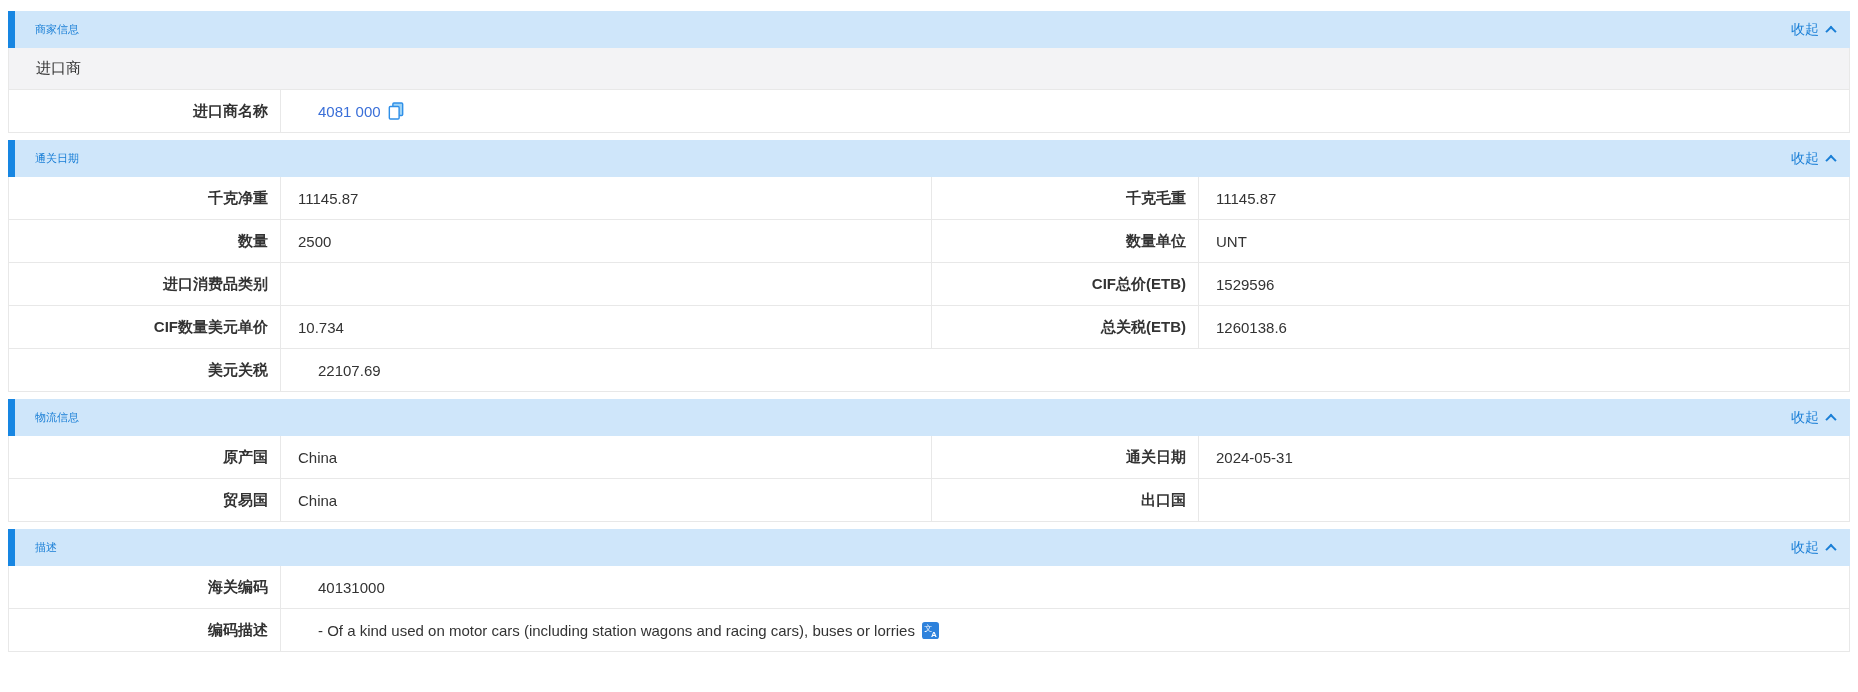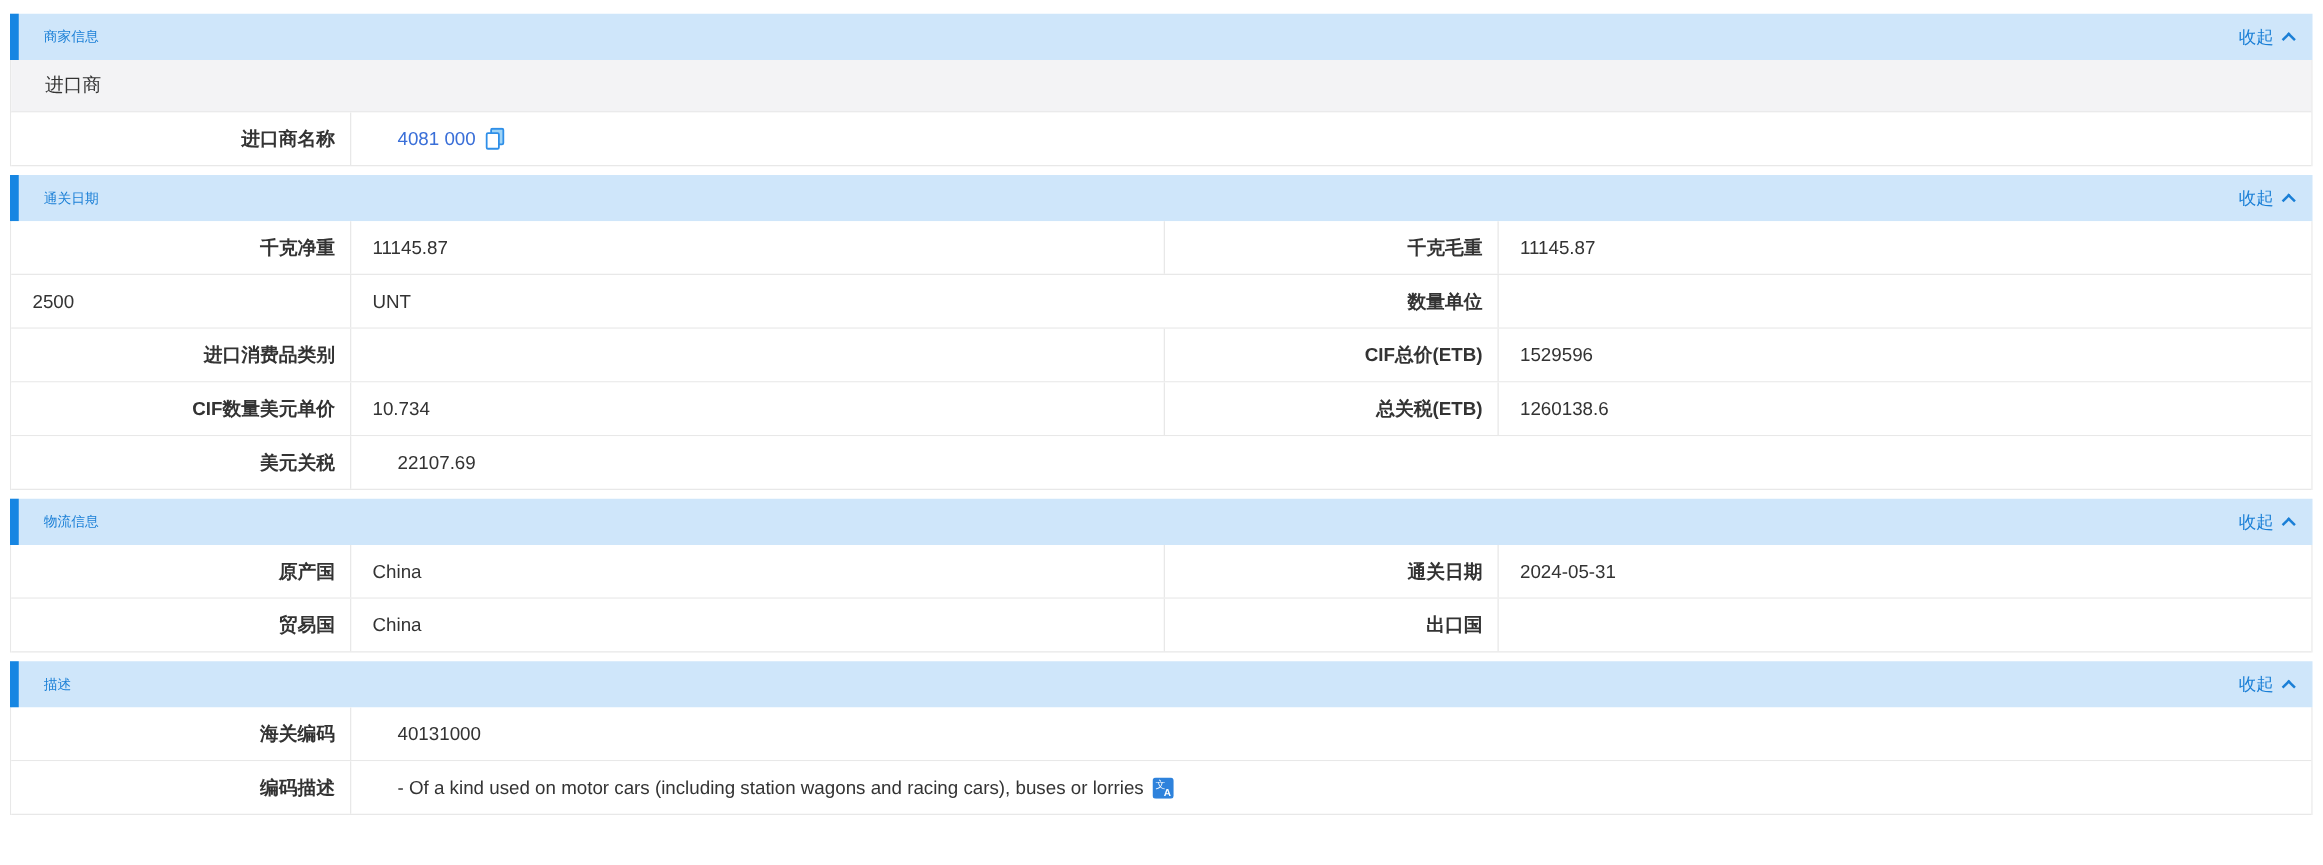--- a/index.html
+++ b/index.html
@@ -134,23 +134,24 @@
       </button>
     </div>
     <div class="tbl">
       <div class="row">
         <div class="cell lab">千克净重</div>
         <div class="cell val mid">11145.87</div>
         <div class="cell lab">千克毛重</div>
         <div class="cell val">11145.87</div>
       </div>
       <div class="row">
+        <div class="cell lab">数量</div>
         <div class="cell val mid">2500</div>
+        <div class="cell lab">数量单位</div>
         <div class="cell val">UNT</div>
-        <div class="cell lab">数量单位</div>
       </div>
       <div class="row">
         <div class="cell lab">进口消费品类别</div>
         <div class="cell val mid"></div>
         <div class="cell lab">CIF总价(ETB)</div>
         <div class="cell val">1529596</div>
       </div>
       <div class="row">
         <div class="cell lab">CIF数量美元单价</div>
         <div class="cell val mid">10.734</div>

